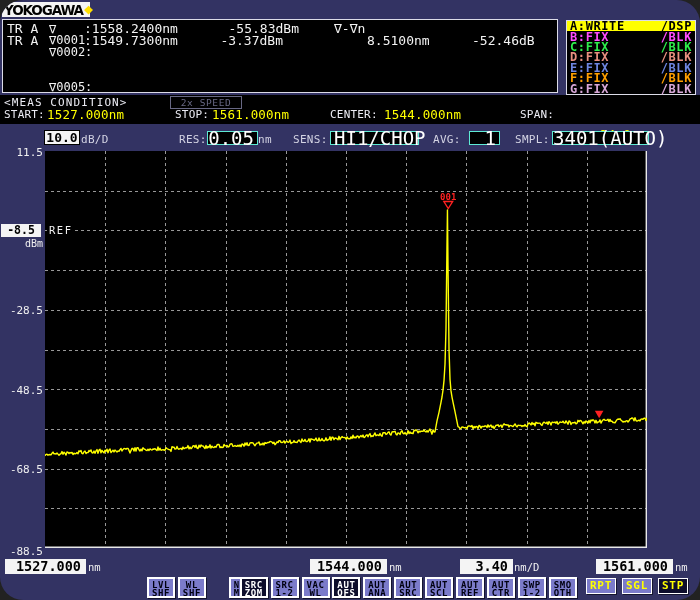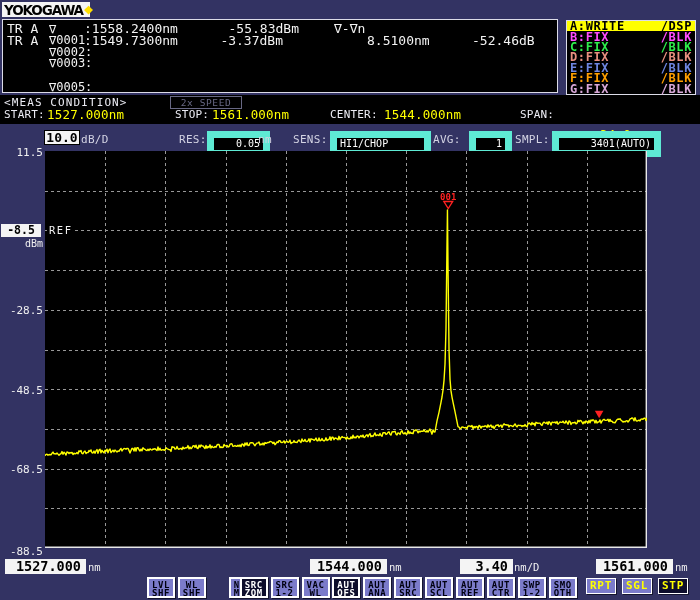--- a/index.html
+++ b/index.html
@@ -1,19 +1,20 @@
 <!DOCTYPE html>
 <html><head>
 <meta charset="utf-8">
 <style>
   html,body{margin:0;padding:0;background:#222;}
   #screen{
     position:relative;width:700px;height:600px;overflow:hidden;
     background:#333363;
     font-family:"DejaVu Sans Mono","Liberation Mono",monospace;
+    border-radius:23px;
     -webkit-font-smoothing:none;
   }
   .abs{position:absolute;}
   
   #logo{left:2px;top:2px;width:88px;height:15px;background:#f4f4f4;display:flex;align-items:center;}
   #logo .brand{color:#000;font-size:13.5px;font-weight:bold;letter-spacing:-1.1px;padding-left:2px;font-family:"DejaVu Sans","Liberation Sans",sans-serif;}
   #logo .diamond{color:#ffe000;font-size:15px;line-height:15px;margin-left:1px;}
   #title{left:96px;top:3px;color:#e8e8f2;font-size:12px;letter-spacing:0.75px;white-space:pre;}
   #datetime{right:3px;top:3px;color:#e8e8f2;font-size:12px;letter-spacing:0.8px;}
   
@@ -25,21 +26,21 @@
   #trace-panel{left:566px;top:20px;width:128px;height:73px;background:#000;border:1px solid #dcdce8;display:flex;flex-direction:column;}
   .trow{flex:1;min-height:0;display:flex;justify-content:space-between;align-items:center;font-size:12px;font-weight:bold;padding:0 3px;letter-spacing:0.6px;line-height:10px;}
   
   #meas-bar{left:0;top:95px;width:700px;height:29px;background:#000;}
   #meas-title{left:4px;top:1px;color:#ececf4;font-size:11px;letter-spacing:1.1px;}
   #speed-badge{left:170px;top:1px;width:70px;height:11px;border:1px solid #686884;color:#686884;font-size:9.5px;text-align:center;line-height:11px;letter-spacing:0.6px;}
   .meas-label{top:13px;color:#ececf4;font-size:11px;letter-spacing:0.2px;}
   .meas-value{top:12px;color:#ffff00;font-size:12.5px;letter-spacing:0.2px;}
   
   .set-label{top:133px;color:#d4d4e4;font-size:11px;letter-spacing:0.3px;}
-  .set-box{top:131px;height:12px;background:#000;border:7px solid #5eead4;color:#fff;font-size:10px;line-height:12.5px;text-align:right;padding-right:3px;}
+  .set-box{top:131px;height:12px;background:#000;border:1px solid #5eead4;color:#fff;font-size:19px;line-height:12.5px;text-align:right;padding-right:3px;}
   #lvl-box{top:130px;height:13px;background:#f4f4f4;border:1px solid #000;color:#000;font-size:13px;font-weight:bold;line-height:13.5px;text-align:center;padding-right:0;}
   
   .ylab{color:#f0f0f0;font-size:11px;width:43px;text-align:right;}
   #ref-box{left:1px;top:224px;width:40px;height:13px;background:#f4f4f4;color:#000;font-size:11.5px;font-weight:bold;text-align:center;line-height:13px;}
   #yunit{left:0;top:238px;width:43px;text-align:right;color:#f0f0f0;font-size:10px;}
   
   #plot{left:45px;top:151px;width:602px;height:397px;background:#000;}
   
   .xbox{top:559px;height:13px;background:#f4f4f4;border:1px solid #f4f4f4;color:#000;font-size:13.5px;font-weight:bold;line-height:13.5px;text-align:right;padding-right:4px;box-sizing:content-box;}
   .xunit{top:561px;color:#f0f0f0;font-size:10.5px;}
@@ -71,21 +72,20 @@
     </div>
     <div class="mrow" style="top:14.6px;">
       <span style="left:4px;">TR A</span>
       <span class="mid" style="left:46px;top:0.5px;">∇0001</span>
       <span style="left:81px;">:1549.7300nm</span>
       <span style="left:144px;width:136px;text-align:right;">-3.37dBm</span>
       <span style="left:364px;">8.5100nm</span>
       <span style="left:469px;">-52.46dB</span>
     </div>
     <div class="mrow" style="top:26.2px;"><span class="mid" style="left:46px;top:0.5px;">∇0002:</span></div>
-    <div class="mrow" style="top:37.8px;"><span class="mid" style="left:46px;top:0.5px;">∇0003:</span></div>
     <div class="mrow" style="top:61px;"><span class="mid" style="left:46px;top:0.5px;">∇0005:</span></div>
   </div>
 
   <div class="abs" id="trace-panel">
     <div class="trow" style="color: rgb(0, 0, 0); background: rgb(255, 255, 0);">
         <span>A:WRITE</span>
         <span>/DSP</span>
       </div>
     <div class="trow" style="color: rgb(255, 76, 255);">
         <span>B:FIX</span>

